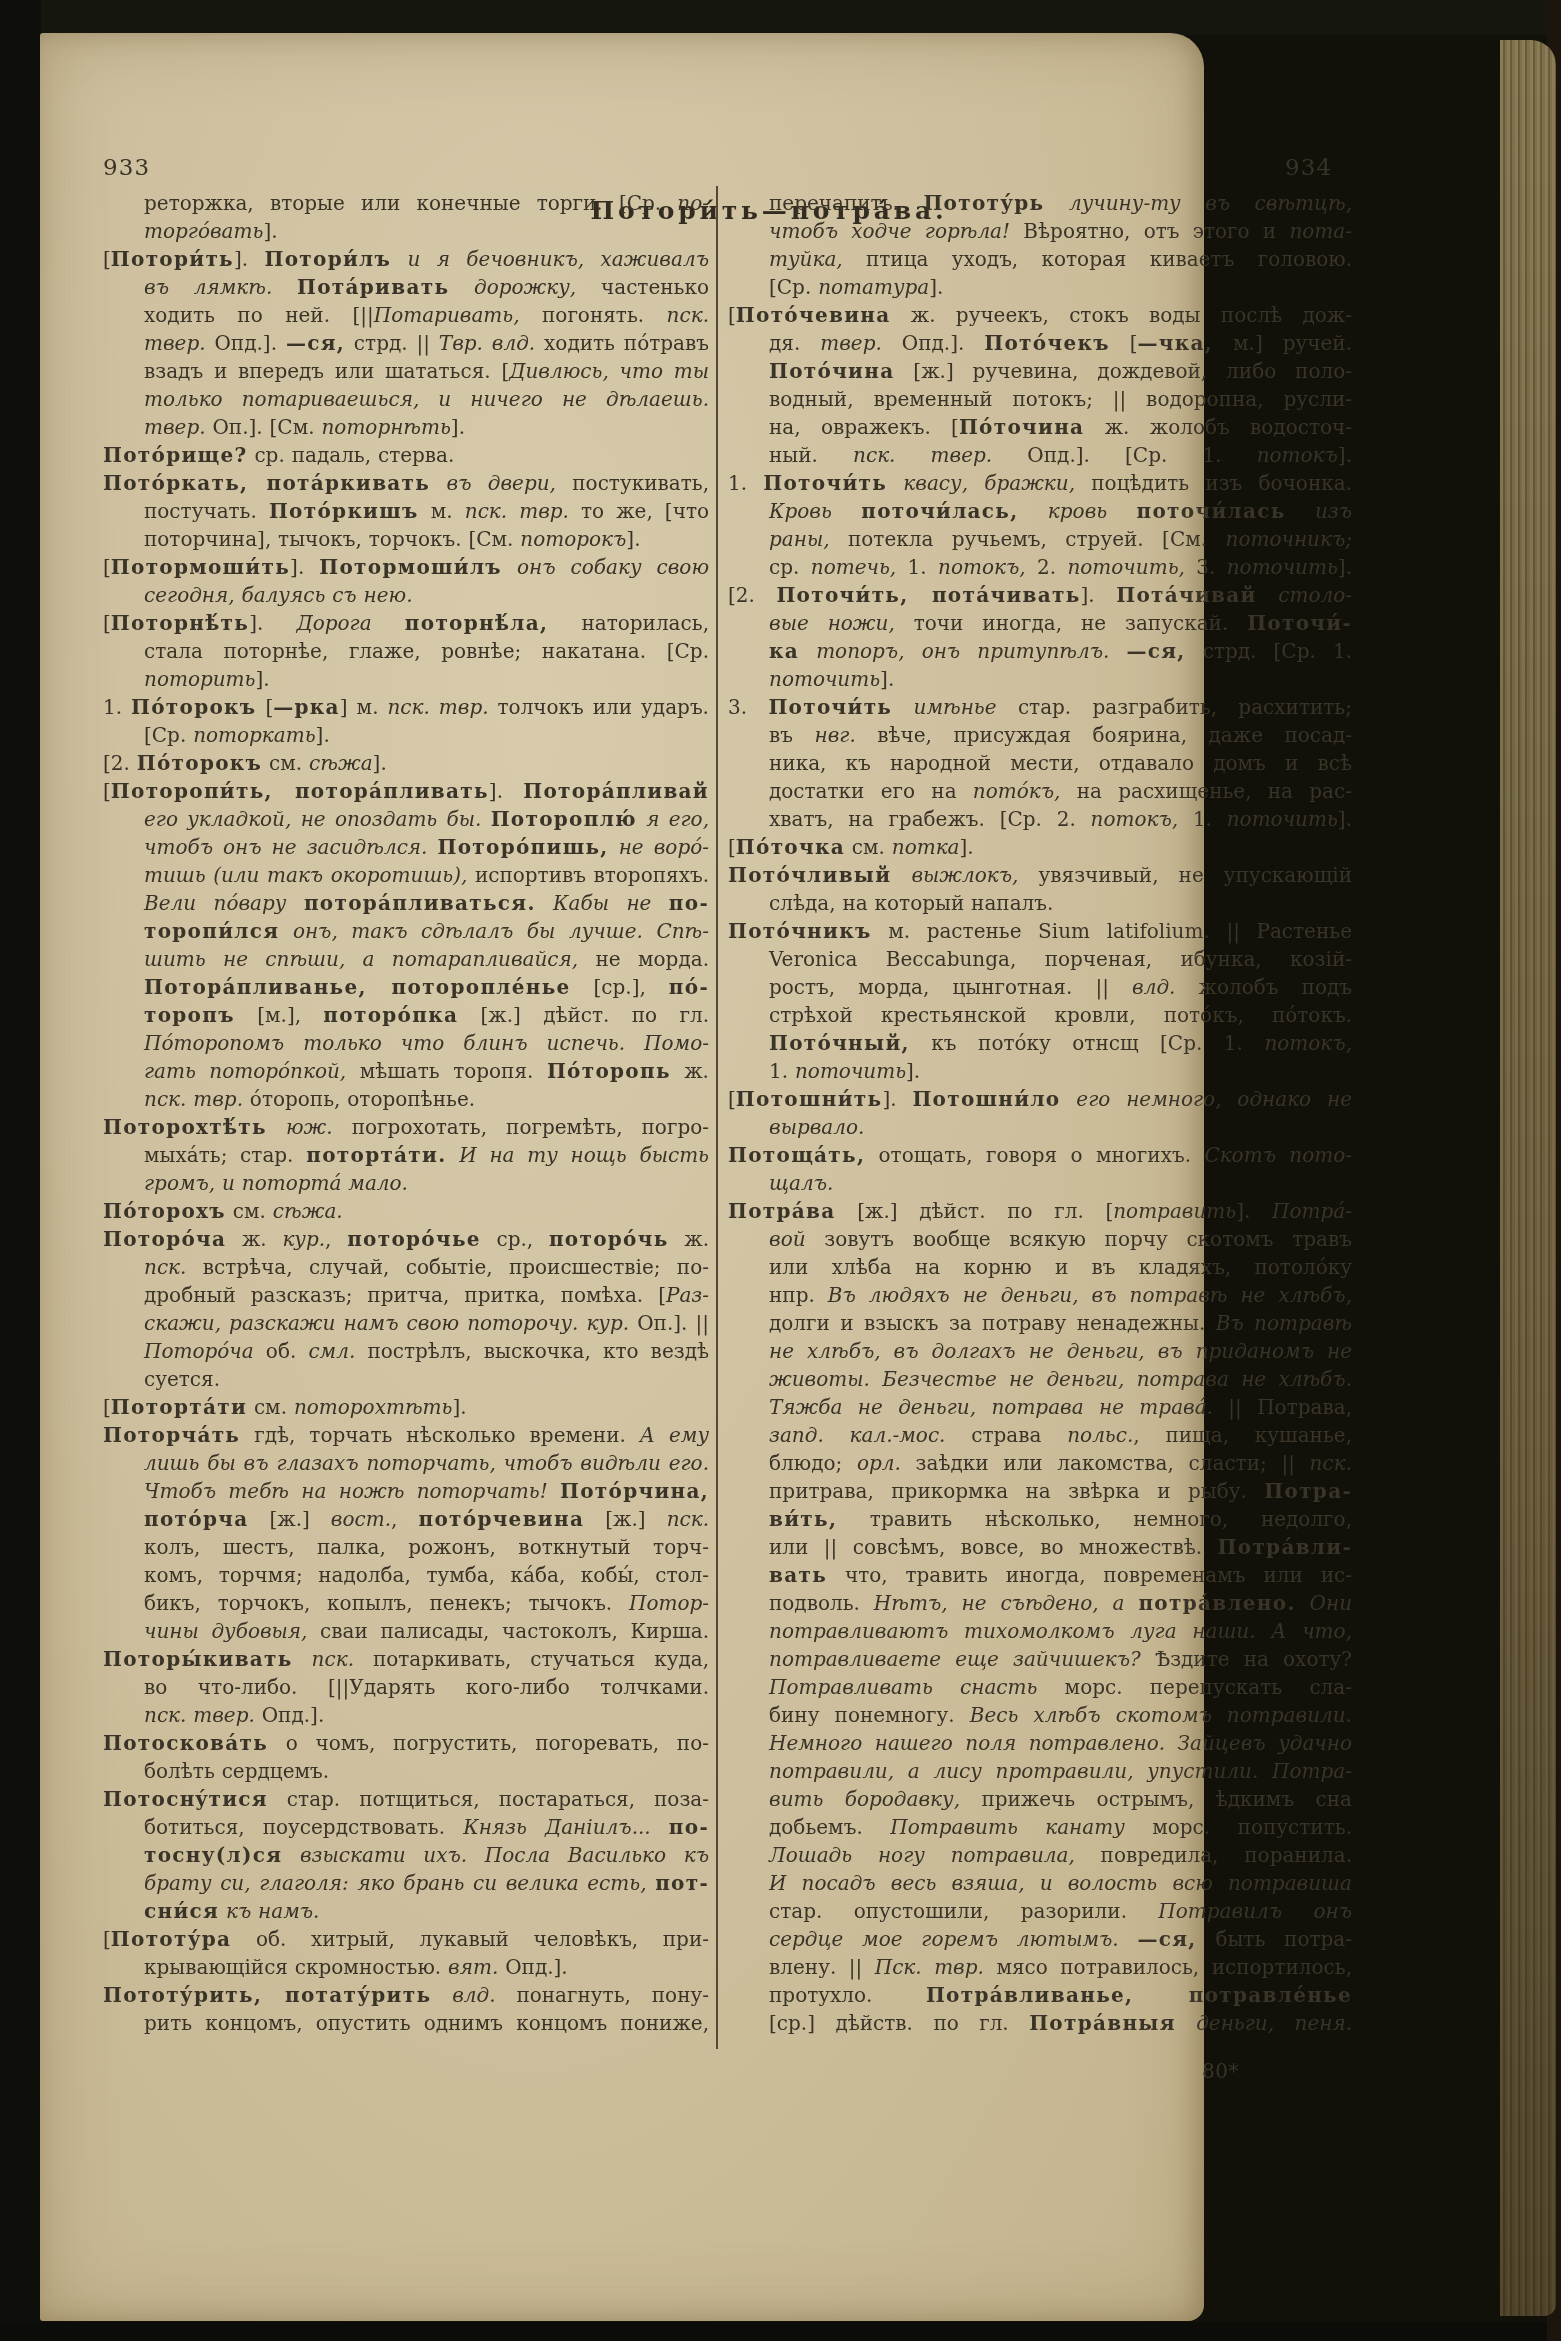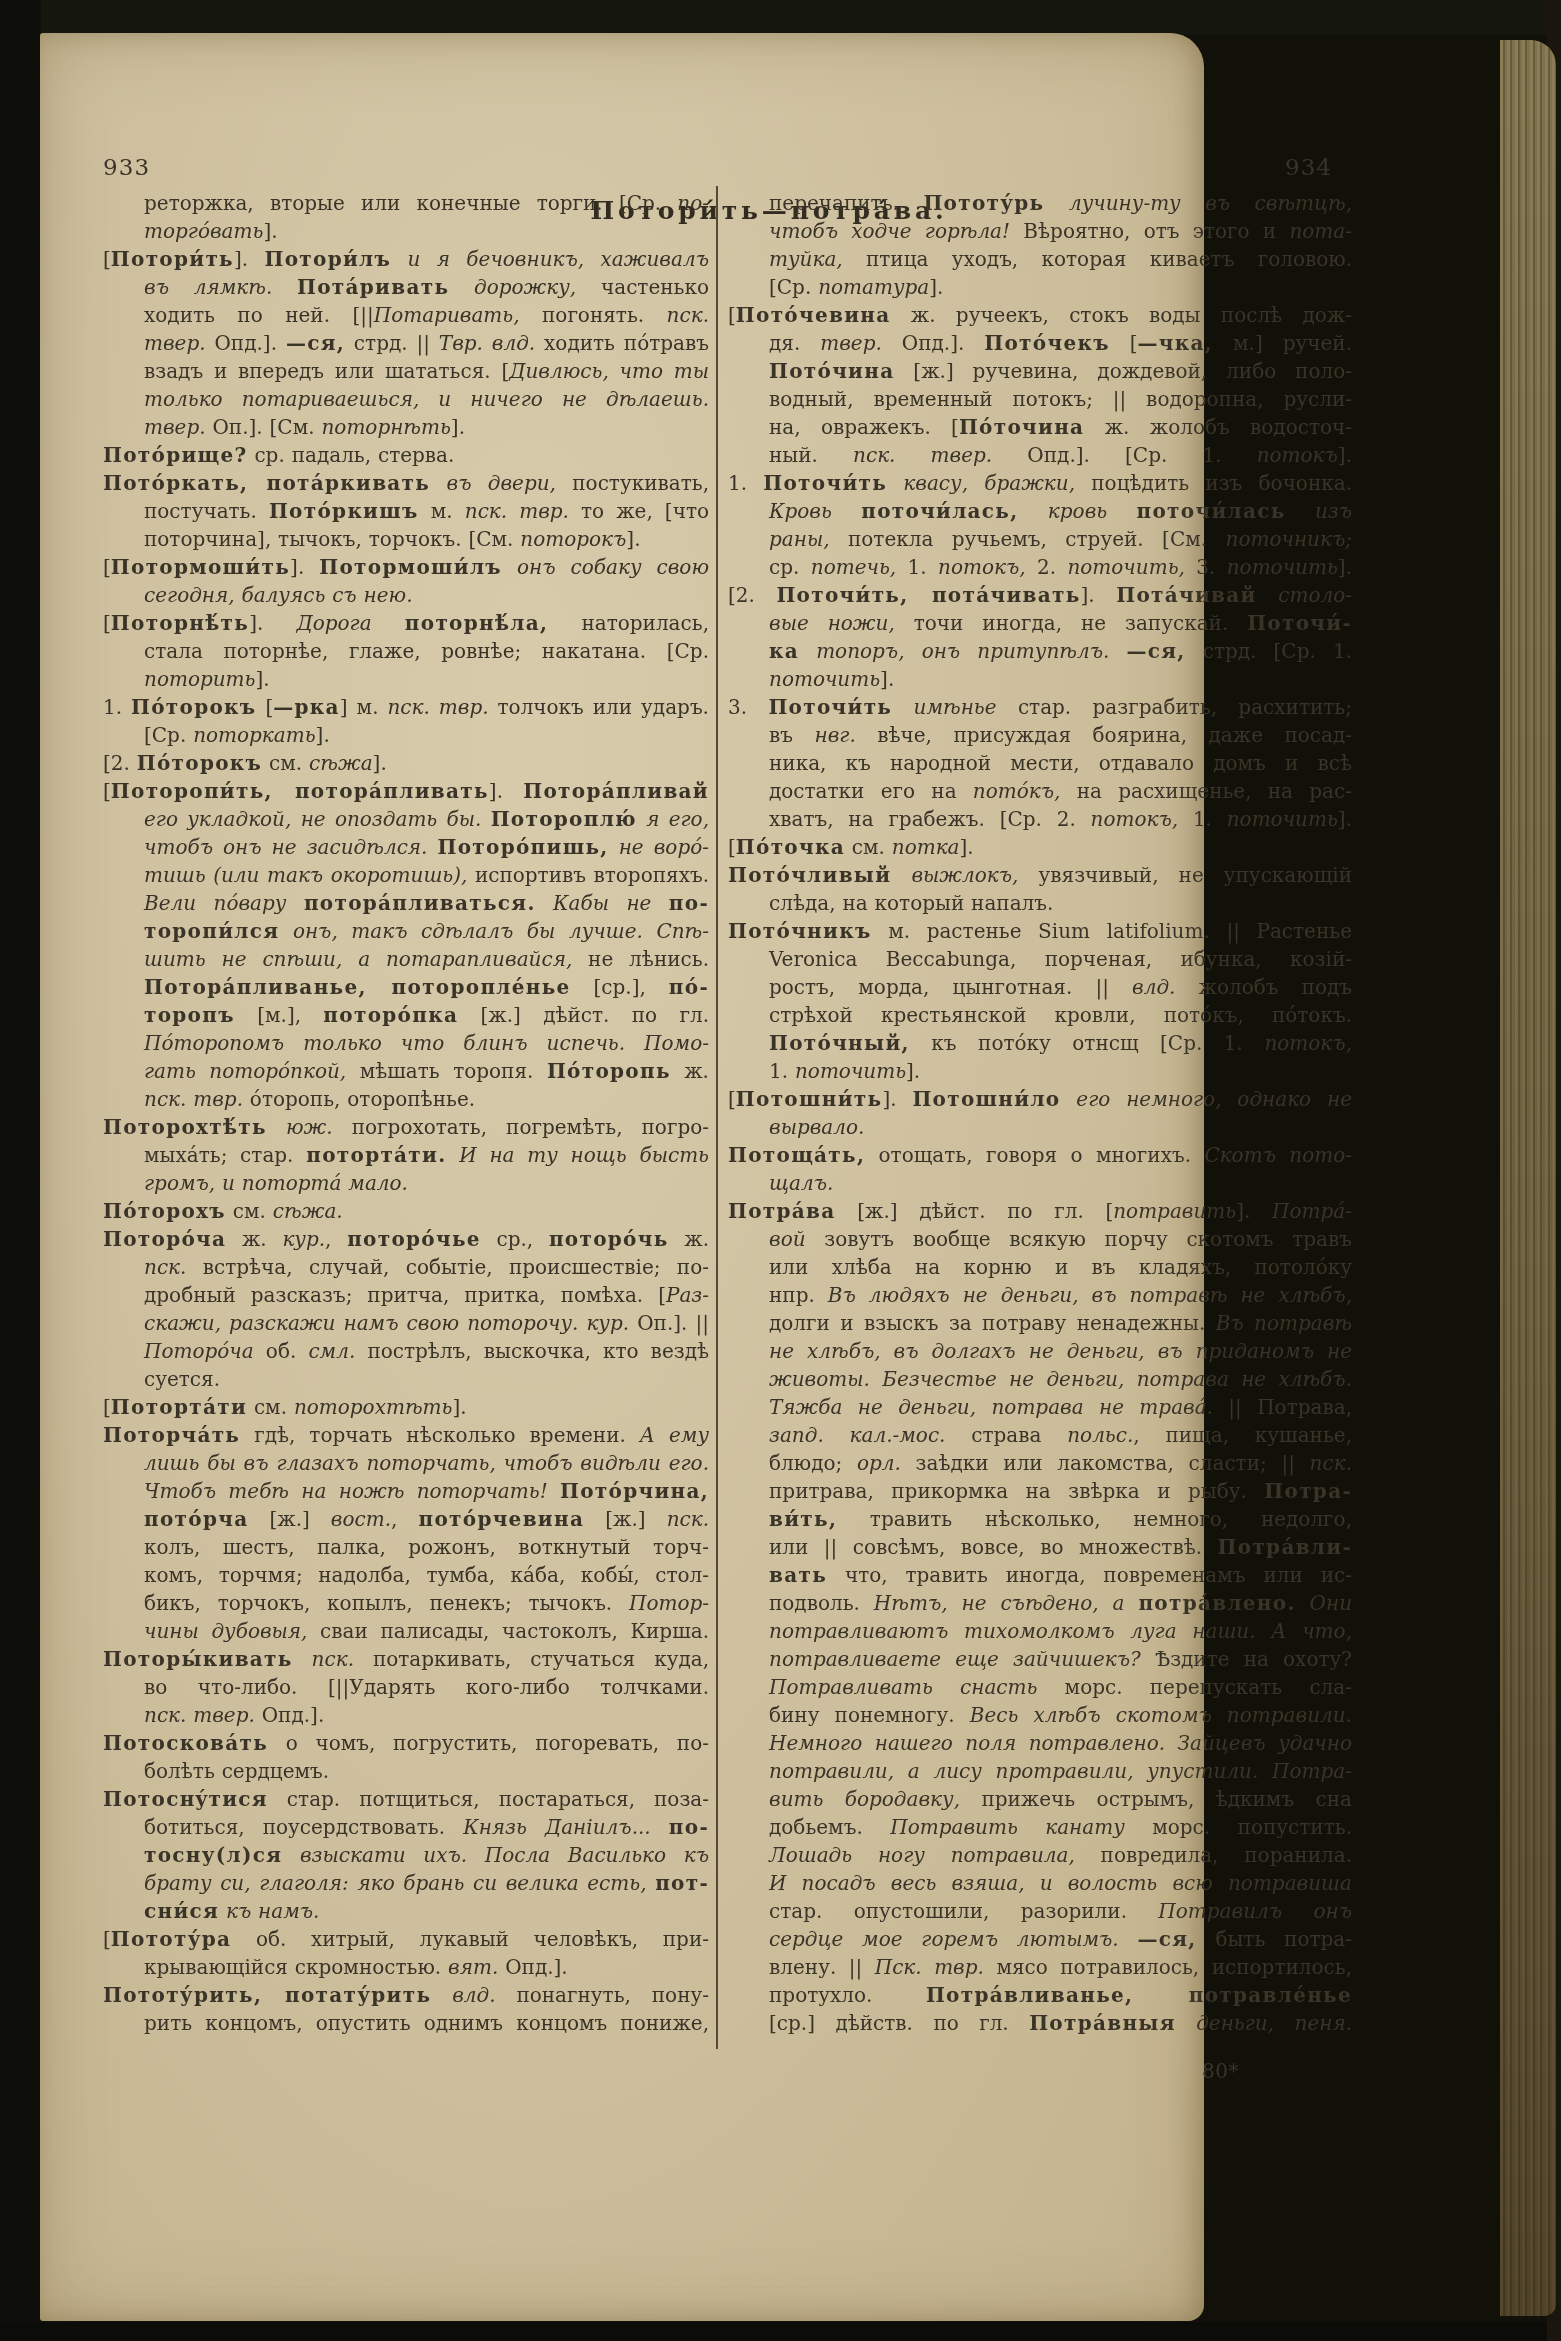--- a/index.html
+++ b/index.html
@@ -116,21 +116,21 @@
         <div class="line ind"><span class="it">поторить</span><span class="">].</span></div>
         <div class="line j"><span class="">1. </span><span class="b ">По́торокъ</span><span class=""> [</span><span class="b ">—рка</span><span class="">] м. </span><span class="it">пск. твр.</span><span class=""> толчокъ или ударъ.</span></div>
         <div class="line ind"><span class="">[Ср. </span><span class="it">поторкать</span><span class="">].</span></div>
         <div class="line"><span class="">[2. </span><span class="b ">По́торокъ</span><span class=""> см. </span><span class="it">сѣжа</span><span class="">].</span></div>
         <div class="line j"><span class="">[</span><span class="b ">Поторопи́ть, потора́пливать</span><span class="">]. </span><span class="b ">Потора́пливай</span></div>
         <div class="line ind j"><span class="it">его укладкой, не опоздать бы.</span><span class=""> </span><span class="b ">Потороплю́</span><span class=""> </span><span class="it">я его,</span></div>
         <div class="line ind j"><span class="it">чтобъ онъ не засидѣлся.</span><span class=""> </span><span class="b ">Поторо́пишь,</span><span class=""> </span><span class="it">не воро́-</span></div>
         <div class="line ind j"><span class="it">тишь (или такъ окоротишь),</span><span class=""> испортивъ второпяхъ.</span></div>
         <div class="line ind j"><span class="it">Вели по́вару</span><span class=""> </span><span class="b ">потора́пливаться.</span><span class=""> </span><span class="it">Кабы не</span><span class=""> </span><span class="b ">по-</span></div>
         <div class="line ind j"><span class="b ">торопи́лся</span><span class=""> </span><span class="it">онъ, такъ сдѣлалъ бы лучше. Спѣ-</span></div>
-        <div class="line ind j"><span class="it">шить не спѣши, а потарапливайся,</span><span class=""> не лѣнись.</span></div>
+        <div class="line ind j"><span class="it">шить не спѣши, а потарапливайся,</span><span class=""> не морда.</span></div>
         <div class="line ind j"><span class="b ">Потора́пливанье, поторопле́нье</span><span class=""> [ср.], </span><span class="b ">по́-</span></div>
         <div class="line ind j"><span class="b ">торопъ</span><span class=""> [м.], </span><span class="b ">поторо́пка</span><span class=""> [ж.] дѣйст. по гл.</span></div>
         <div class="line ind j"><span class="it">По́торопомъ только что блинъ испечь. Помо-</span></div>
         <div class="line ind j"><span class="it">гать поторо́пкой,</span><span class=""> мѣшать торопя. </span><span class="b ">По́торопь</span><span class=""> ж.</span></div>
         <div class="line ind"><span class="it">пск. твр.</span><span class=""> о́торопь, оторопѣнье.</span></div>
         <div class="line j"><span class="b ">Поторохтѣ́ть</span><span class=""> </span><span class="it">юж.</span><span class=""> погрохотать, погремѣть, погро-</span></div>
         <div class="line ind j"><span class="">мыха́ть; стар. </span><span class="b ">потортáти.</span><span class=""> </span><span class="it">И на ту нощь бысть</span></div>
         <div class="line ind"><span class="it">громъ, и потортá мало.</span></div>
         <div class="line"><span class="b ">По́торохъ</span><span class=""> см. </span><span class="it">сѣжа.</span></div>
         <div class="line j"><span class="b ">Поторо́ча</span><span class=""> ж. </span><span class="it">кур.</span><span class="">, </span><span class="b ">поторо́чье</span><span class=""> ср., </span><span class="b ">поторо́чь</span><span class=""> ж.</span></div>

